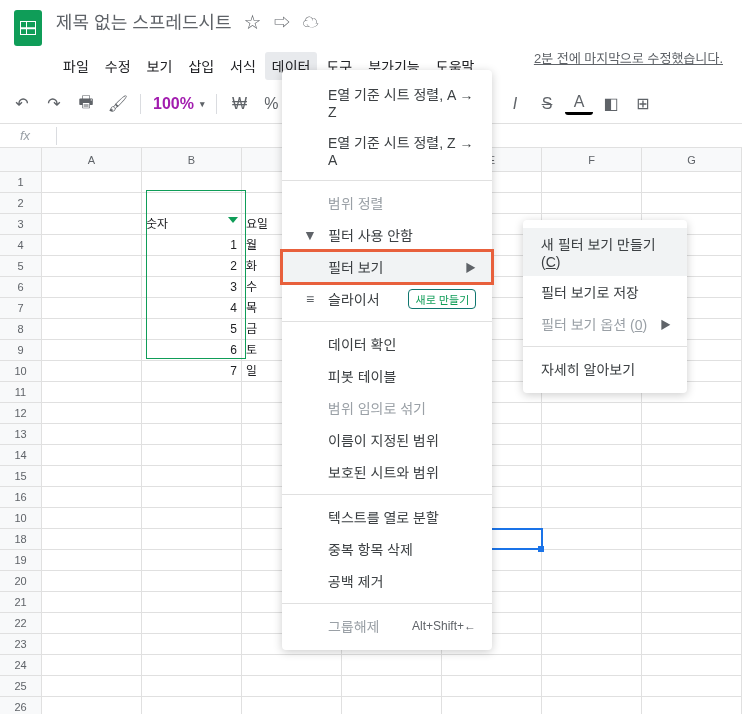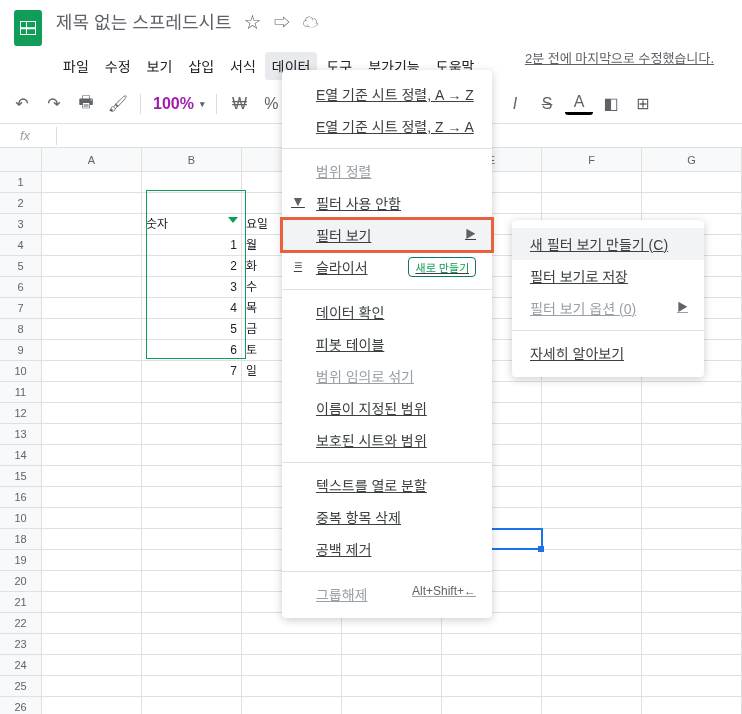--- a/index.html
+++ b/index.html
@@ -14,21 +14,21 @@
 
 .title-area { flex: 1; }
 .title-row { display: flex; align-items: center; gap: 13px; }
 .doc-title { font-size: 18px; color: #5f6368; }
 .title-icon { color: #5f6368; font-size: 16px; cursor: pointer; }
 
 .menubar { display: flex; gap: 2px; margin-top: 18px; }
 .menu-item { padding: 4px 7px; font-size: 14px; color: #202124; cursor: pointer; border-radius: 3px; }
 .menu-item.active { background: #e8eaed; }
 
-.last-edit { position: absolute; right: 28px; top: 48px; font-size: 13px; color: #5f6368; text-decoration: underline; }
+.last-edit { position: absolute; right: 19px; top: 48px; font-size: 13px; color: #5f6368; text-decoration: underline; }
 
 .toolbar { display: flex; align-items: center; padding: 4px 8px; border-bottom: 1px solid #e0e0e0; height: 40px; margin-top: 4px; gap: 4px; }
 .tb-btn { width: 28px; height: 28px; display:flex; align-items:center; justify-content:center; color:#5f6368; cursor:pointer; border-radius:3px; font-size:16px;}
 .tb-sep { width:1px; height:20px; background:#dadce0; margin:0 4px;}
 .tb-text { font-size:16px; color:#a21caf; padding:0 4px; display:flex; align-items:center; gap:4px; cursor:pointer;font-weight:bold;}
 .tb-dd::after { content:"▾"; font-size:9px; color:#5f6368; margin-left:2px;}
 
 .fx-bar { display:flex; align-items:center; height:24px; border-bottom:1px solid #e0e0e0; padding-left:20px;}
 .fx-label { font-style:italic; color:#9aa0a6; font-size:13px; width:36px;}
 .fx-sep { width:1px; height:18px; background:#dadce0; margin-right:8px;}
@@ -45,31 +45,31 @@
 .cell.num { text-align:right;}
 .cell.selected { outline:2px solid #1a73e8; outline-offset:-1px; z-index:1;}
 .cell.selected::after { content:""; position:absolute; right:-3px; bottom:-3px; width:6px; height:6px; background:#1a73e8;}
 
 .filter-icon { position:absolute; right:3px; top:3px; width:0; height:0; border-left:5px solid transparent; border-right:5px solid transparent; border-top:6px solid #0f9d58;}
 .hl-range { position:absolute; border:1px solid #0f9d58; pointer-events:none; z-index:2;}
 .hl-1 { left:146px; top:42px; width:100px; height:169px;}
 
 .dropdown { position:absolute; background:#fff; box-shadow:0 2px 10px rgba(0,0,0,.2); border-radius:4px; padding:8px 0; z-index:100; font-size:14px; color:#3c4043;}
 .dd-main { left:282px; top:70px; width:210px;}
-.dd-item { display:flex; align-items:flex-start; padding:6px 16px 6px 8px; cursor:pointer; min-height:32px; gap:10px;text-decoration:underline;}
+.dd-item { display:flex; align-items:center; padding:6px 16px 6px 20px; cursor:pointer; min-height:32px; gap:10px;}
 .dd-item.disabled { color:#9aa0a6; cursor:default;}
 .dd-icon-slot { width:16px; display:flex; justify-content:center; color:#5f6368; font-size:14px;}
 .dd-label { flex:1;}
 .dd-arrow { font-size:11px; color:#5f6368;}
 .dd-shortcut { color:#5f6368; font-size:12px;}
 .dd-sep { height:1px; background:#e0e0e0; margin:6px 0;}
 .badge { border:1px solid #0f766e; color:#0f9d58; font-size:11px; padding:1px 6px; border-radius:4px;}
 .dd-item.highlighted { outline:3px solid #e8603c; outline-offset:-1px; background:#f1f3f4;}
 
-.dd-sub { left:512px; top:220px; width:192px;}
+.dd-sub { left:523px; top:220px; width:164px;}
 .dd-sub .dd-item { padding-left:18px;}
 .underline-char { text-decoration:underline;}
 </style>
 </head>
 <body>
 
 <div class="header">
   <div class="logo">
     <div class="logo-box">
         <div class="logo-grid"></div>

